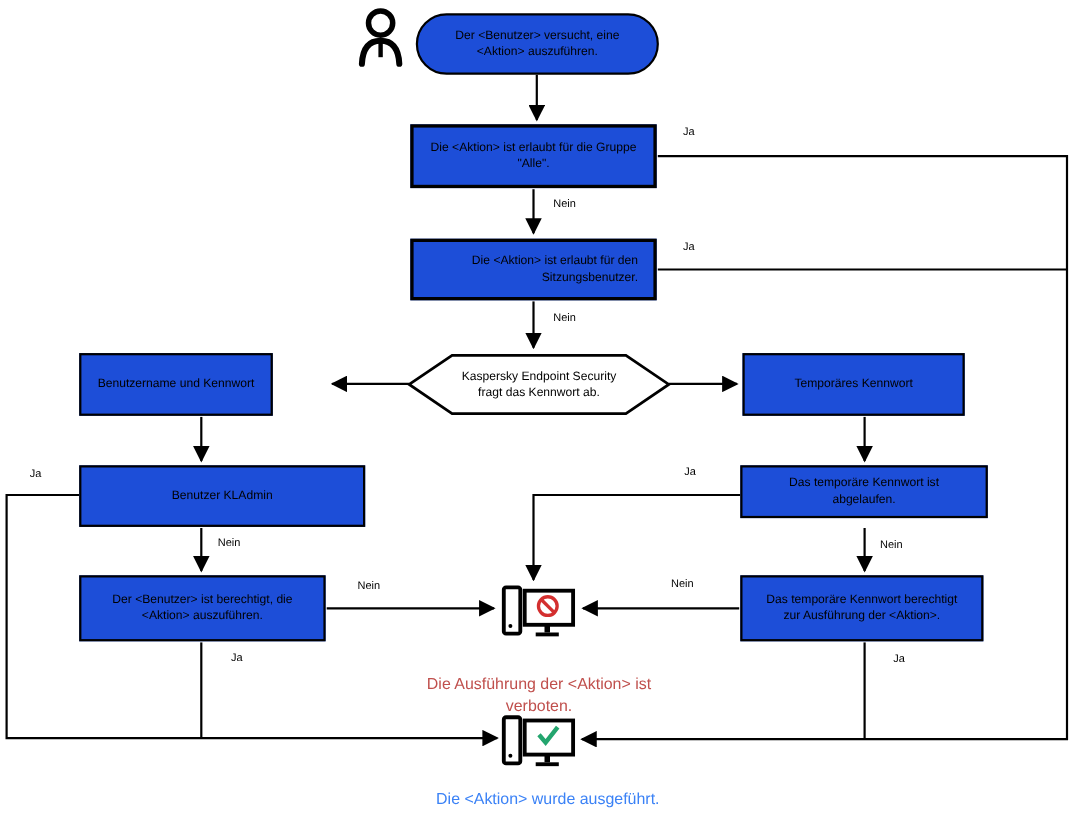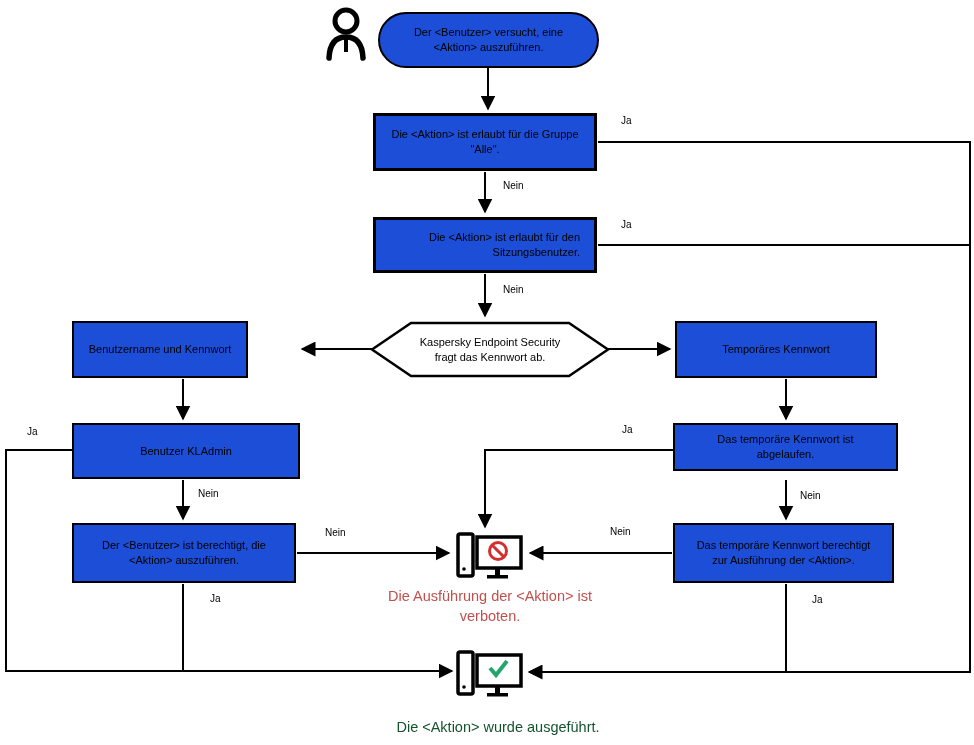--- a/index.html
+++ b/index.html
@@ -127,31 +127,31 @@
   <div class="node thick" style="left:373px; top:113px; width:224px; height:58px;">Die &lt;Aktion&gt; ist erlaubt für die Gruppe "Alle".</div>
 
   <div class="node thick" style="left:373px; top:217px; width:224px; height:56px;text-align:right;">Die &lt;Aktion&gt; ist erlaubt für den Sitzungsbenutzer.</div>
 
   <div class="node naked" style="left:400px; top:323px; width:180px; height:53px;">Kaspersky Endpoint Security fragt das Kennwort ab.</div>
 
   <div class="node" style="left:72px; top:321px; width:176px; height:57px;">Benutzername und Kennwort</div>
 
   <div class="node" style="left:675px; top:321px; width:202px; height:57px;">Temporäres Kennwort</div>
 
-  <div class="node" style="left:72px; top:423px; width:228px; height:56px;">Benutzer KLAdmin</div>
+  <div class="node" style="left:72px; top:423px; width:260px; height:56px;">Benutzer KLAdmin</div>
 
   <div class="node" style="left:673px; top:423px; width:225px; height:48px;">Das temporäre Kennwort ist abgelaufen.</div>
 
   <div class="node" style="left:673px; top:523px; width:221px; height:60px;">Das temporäre Kennwort berechtigt zur Ausführung der &lt;Aktion&gt;.</div>
 
   <div class="node" style="left:72px; top:523px; width:224px; height:60px;">Der &lt;Benutzer&gt; ist berechtigt, die &lt;Aktion&gt; auszuführen.</div>
 
-  <div class="caption" style="left: 359px; top: 586px; width: 262px; color: rgb(192, 80, 77);">Die Ausführung der &lt;Aktion&gt; ist verboten.</div>
+  <div class="caption" style="left: 359px; top: 612px; width: 262px; color: rgb(192, 80, 77);">Die Ausführung der &lt;Aktion&gt; ist verboten.</div>
 
-  <div class="caption" style="left: 367px; top: 717px; width: 262px; color: #14532d;">Die &lt;Aktion&gt; wurde ausgeführt.</div>
+  <div class="caption" style="left: 367px; top: 717px; width: 262px; color: #3b82f6;">Die &lt;Aktion&gt; wurde ausgeführt.</div>
 
   <div class="edge-label" style="left:621px; top:115px;">Ja</div>
   <div class="edge-label" style="left:503px; top:180px;">Nein</div>
   <div class="edge-label" style="left:621px; top:219px;">Ja</div>
   <div class="edge-label" style="left:503px; top:284px;">Nein</div>
   <div class="edge-label" style="left:27px; top:426px;">Ja</div>
   <div class="edge-label" style="left:198px; top:488px;">Nein</div>
   <div class="edge-label" style="left:622px; top:424px;">Ja</div>
   <div class="edge-label" style="left:800px; top:490px;">Nein</div>
   <div class="edge-label" style="left:325px; top:527px;">Nein</div>

